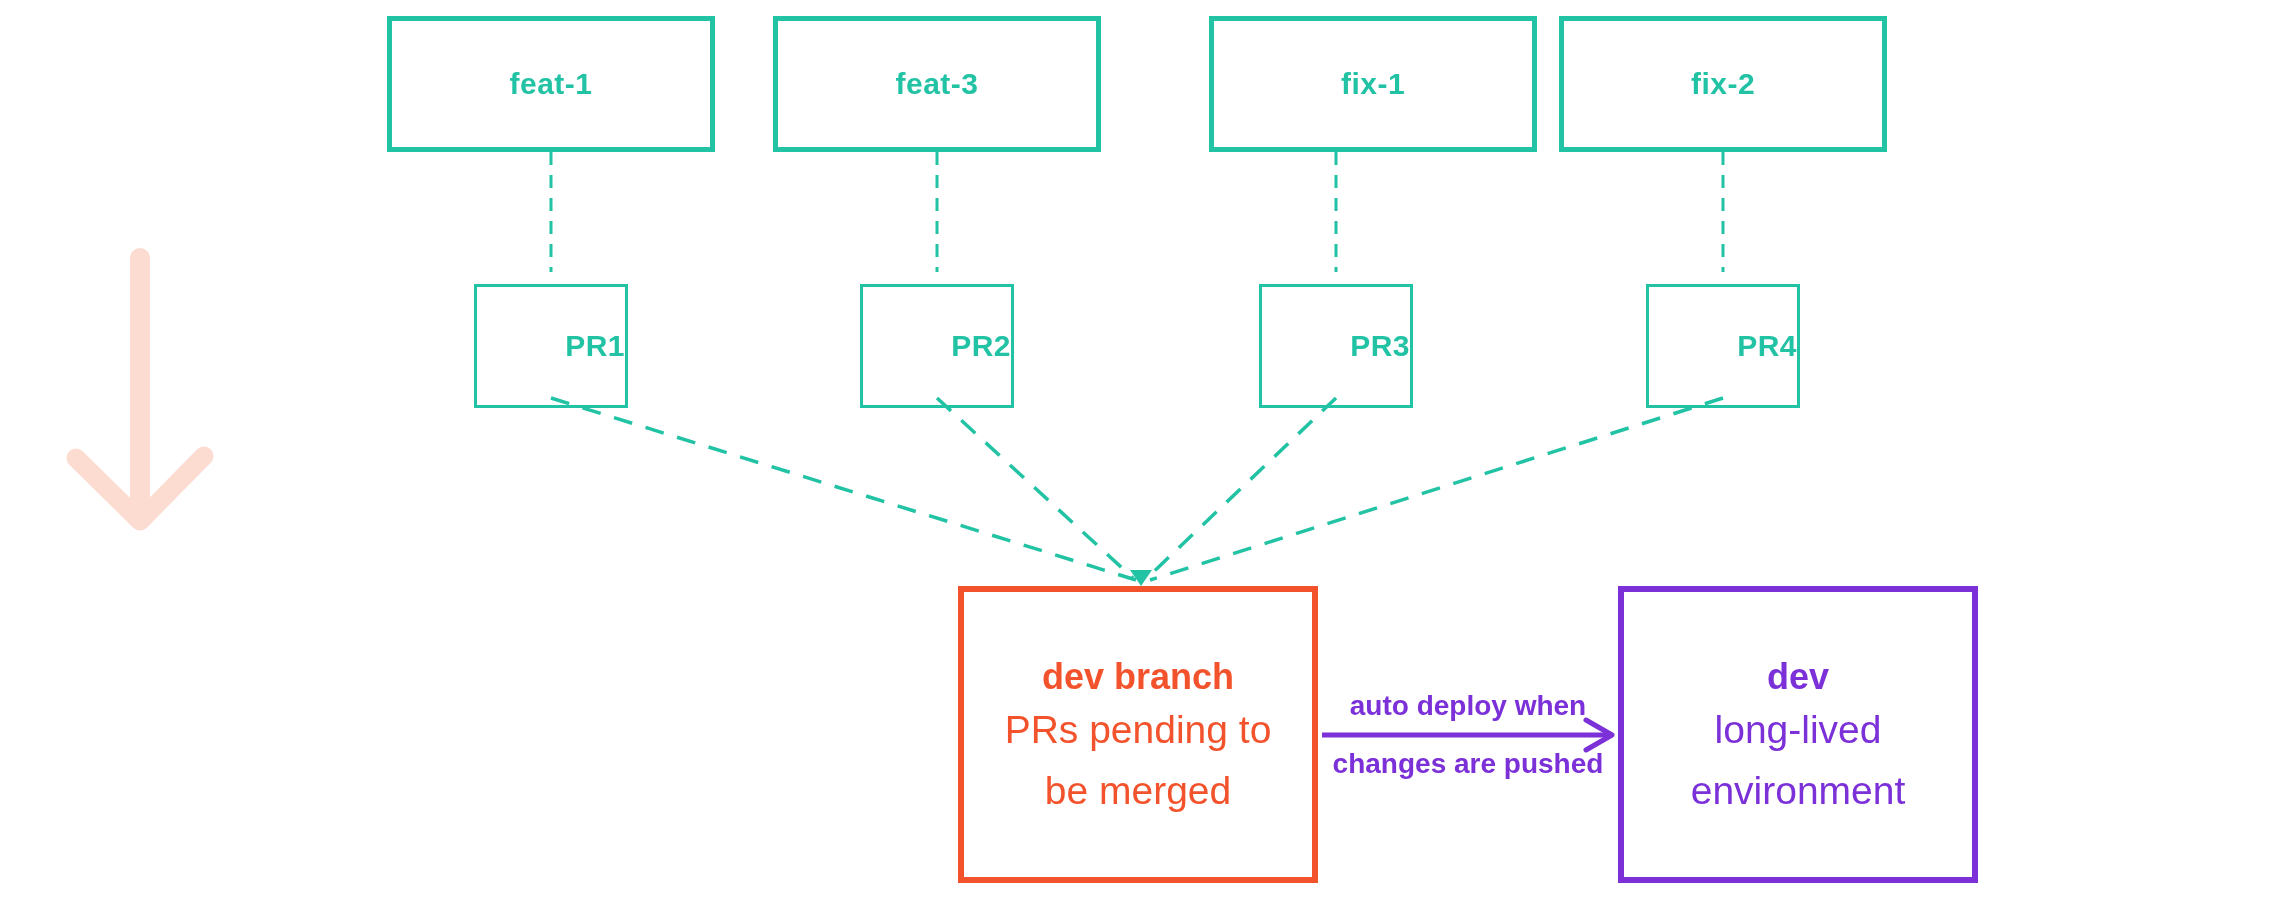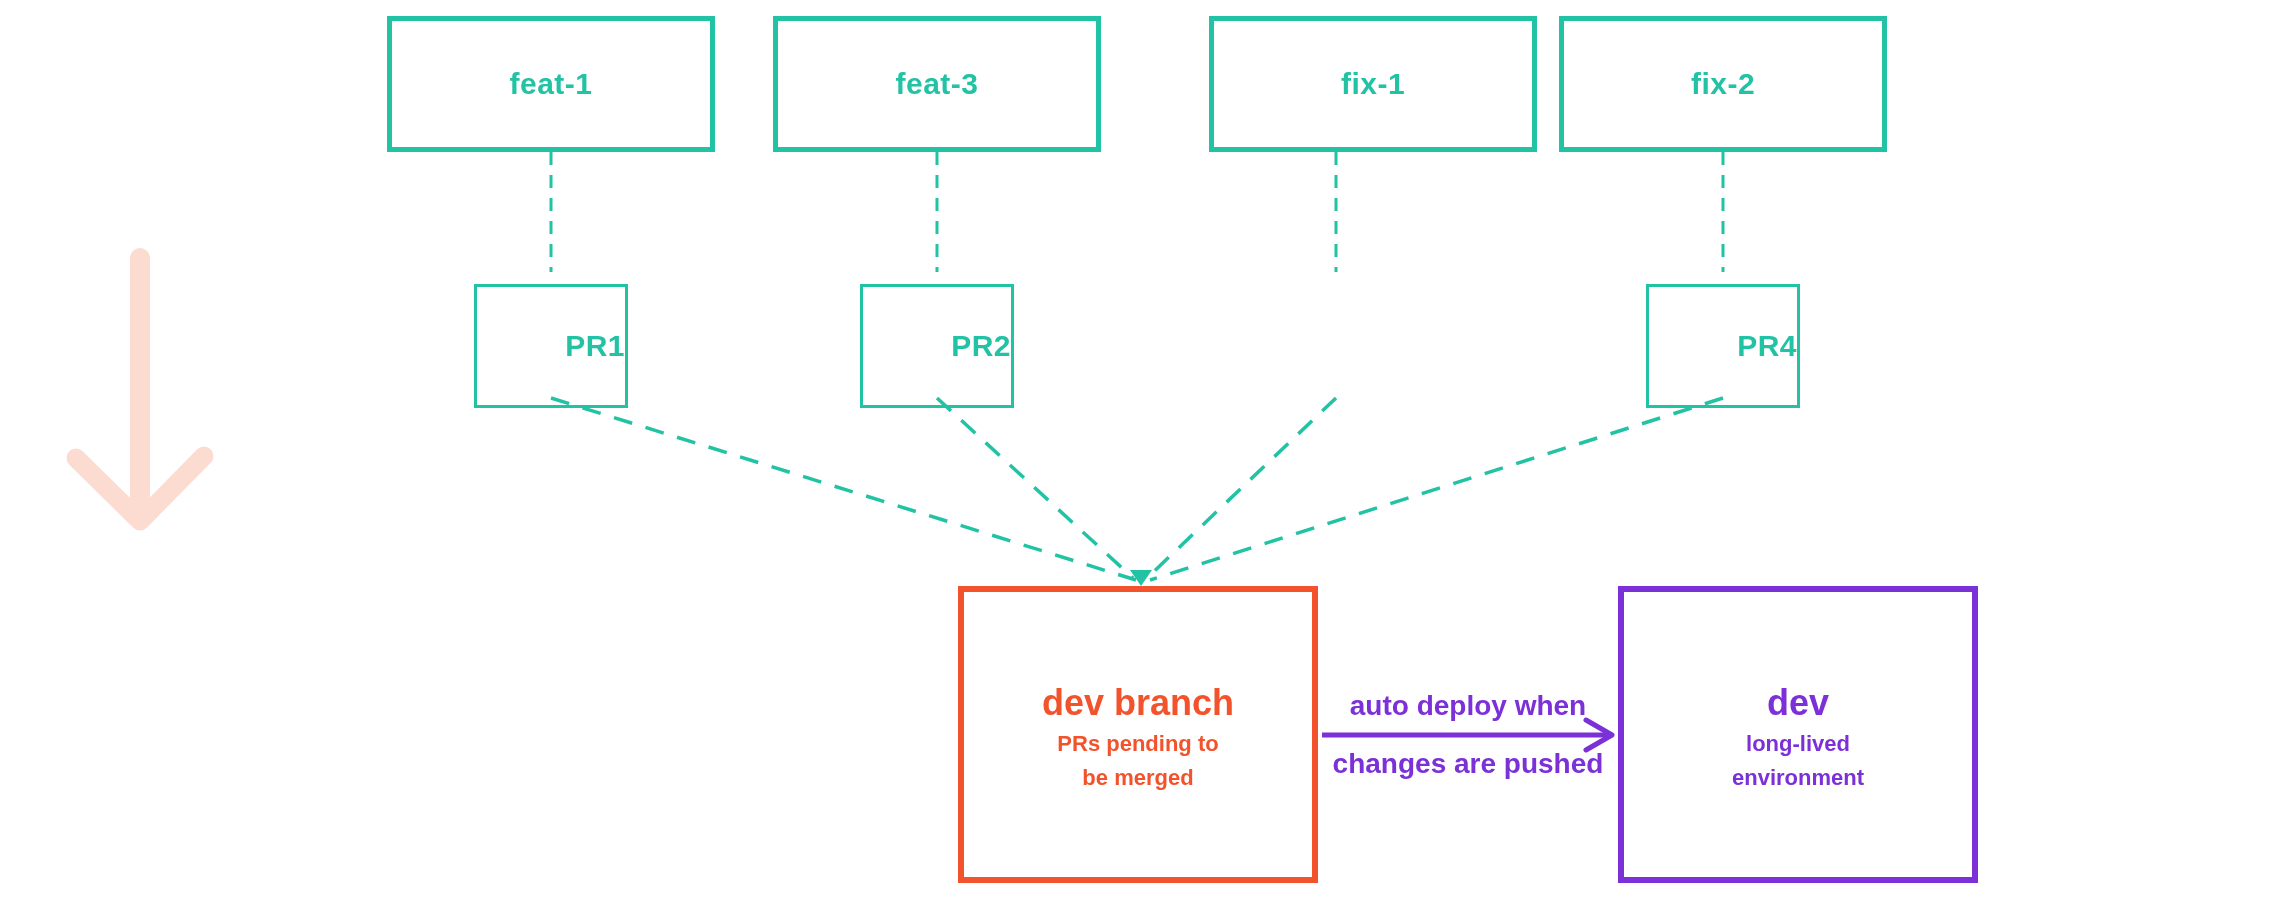--- a/index.html
+++ b/index.html
@@ -77,22 +77,22 @@
   .box-title {
     display: flex;
     justify-content: center;
     gap: 10px;
     font-size: 36px;
     line-height: 1.3;
   }
   .box-title .b { font-weight: 800; }
   .box-title .r { font-weight: 600; }
   .box-sub {
-    font-size: 22px;
-    font-weight: 700;
+    font-size: 39px;
+    font-weight: 400;
     line-height: 1.55;
   }
   .arrow-label {
     position: absolute;
     left: 1322px;
     width: 292px;
     text-align: center;
     color: var(--purple);
     font-size: 28px;
     font-weight: 600;
@@ -146,20 +146,23 @@
   <div class="feat-box" style="left:1559px">
     <span>fix-2</span>
   </div>
 
   <div class="pr-box" style="left:474px">
     <span>PR1</span>
   </div>
   <div class="pr-box" style="left:860px">
     <span>PR2</span>
   </div>
+  <div class="pr-box" style="left:1259px">
+    <span>PR3</span>
+  </div>
   <div class="pr-box" style="left:1646px">
     <span>PR4</span>
   </div>
 
   <div id="dev-branch-box" class="big-box">
     <div class="box-title">
       <span class="b">dev</span>
       <span class="r">branch</span>
     </div>
     <div class="box-sub">PRs pending to</div>

